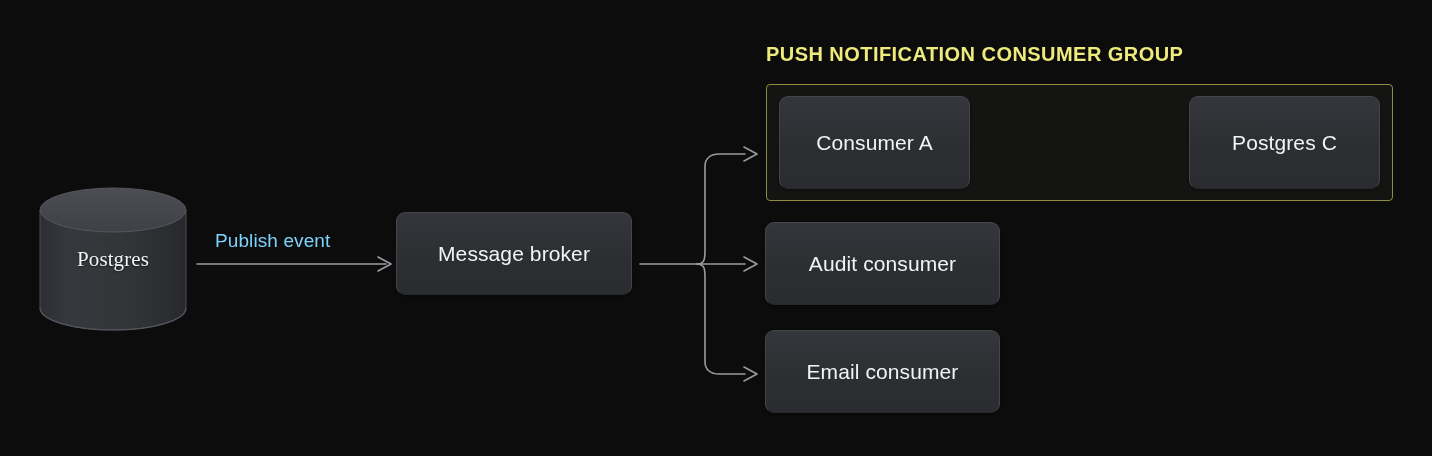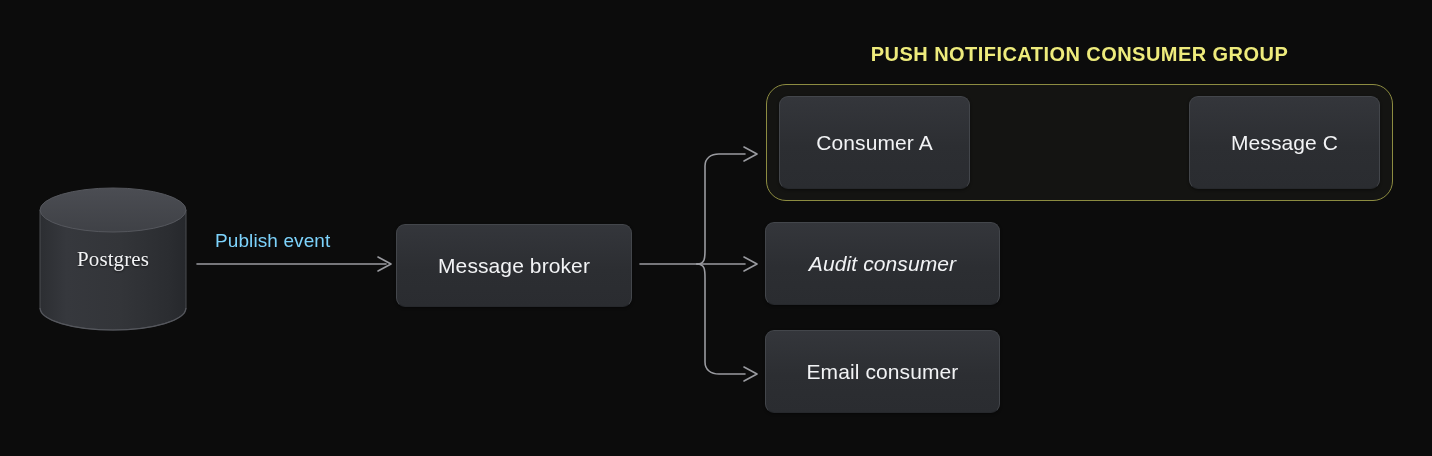--- a/index.html
+++ b/index.html
@@ -68,62 +68,61 @@
     border-bottom-color: #26282c;
     color: #f2f3f5;
     font-size: 21px;
     letter-spacing: 0.1px;
     box-shadow: 0 1px 3px rgba(0,0,0,.45);
     white-space: nowrap;
   }
 
   #node-broker {
     left: 396px;
-    top: 224px;
+    top: 212px;
     width: 236px;
     height: 83px;
     align-items: center;
   }
   #node-audit {
     left: 765px;
     top: 222px;
     width: 235px;
     height: 83px;
-    font-style: italic;
   }
   #node-email {
     left: 765px;
     top: 330px;
     width: 235px;
     height: 83px;
     align-items: center;
   }
 
   
   #group-title {
     position: absolute;
     left: 766px;
     top: 43px;
     width: 627px;
-    text-align: center;
+    text-align: left;
     color: #eeeb7c;
     font-size: 20px;
     font-weight: bold;
     letter-spacing: 0.45px;
   }
 
   #consumer-group {
     position: absolute;
     left: 766px;
     top: 84px;
     width: 627px;
     height: 117px;
     box-sizing: border-box;
     border: 1.5px solid #8d8c41;
-    border-radius: 20px;
+    border-radius: 4px;
     background: #141412;
     display: flex;
     align-items: center;
     justify-content: space-between;
     padding: 0 12px;
   }
 
   .consumer-box {
     position: relative;
     width: 191px;
@@ -209,21 +208,21 @@
     <span>Message broker</span>
   </div>
 
   <div id="group-title">PUSH NOTIFICATION CONSUMER GROUP</div>
 
   <div id="consumer-group">
     <div class="consumer-box">
       <span>Consumer A</span>
     </div>
     <div class="consumer-box">
-      <span>Message C</span>
+      <span>Postgres C</span>
     </div>
   </div>
 
   <div class="node" id="node-audit">
     <span>Audit consumer</span>
   </div>
 
   <div class="node" id="node-email">
     <span>Email consumer</span>
   </div>

